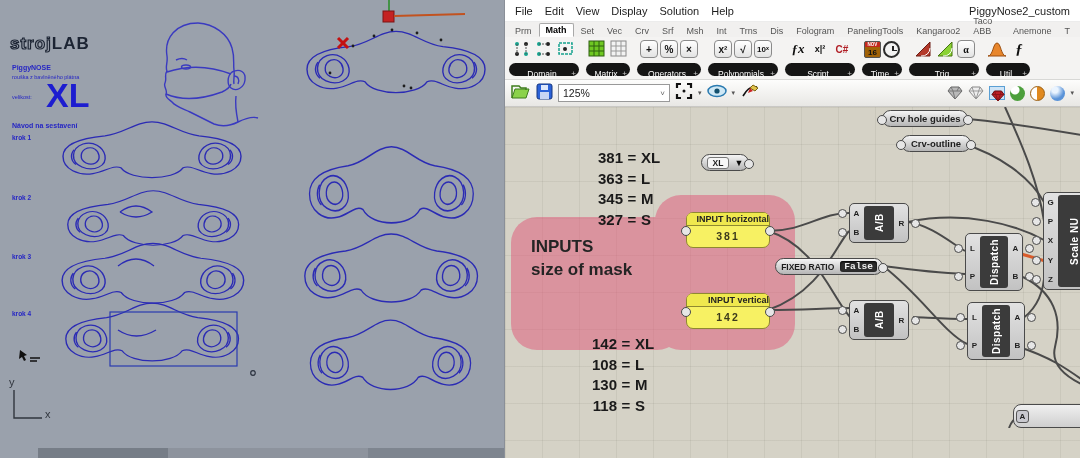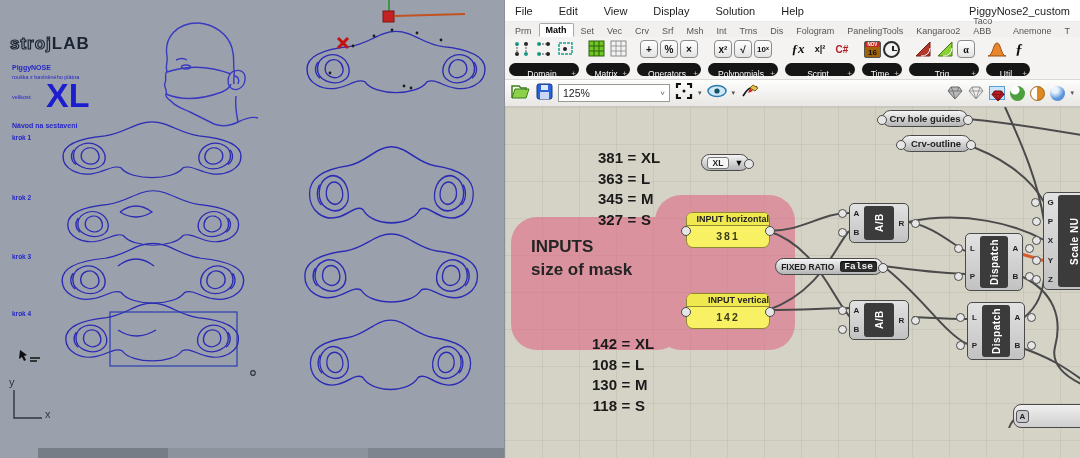--- a/index.html
+++ b/index.html
@@ -19,21 +19,21 @@
   .vp-step { position:absolute; left:12px; font-size:6.5px; font-weight:bold; color:#2626c4; }
   .vp-axis { position:absolute; font-size:11px; color:#31363e; }
   .strip { position:absolute; left:38px; top:448px; width:466px; height:10px; background:#858b95; display:flex; }
   .strip div { height:10px; }
 
   
   .gh { position:absolute; left:504px; top:0; width:576px; height:458px; background:#fff; display:flex; flex-direction:column; border-left:1px solid #8a8f98; }
   .titlebar { height:30px; background:#ffffff; display:flex; align-items:center; padding:0 8px 0 12px; flex:0 0 auto; }
   .titlebar .ttl { font-size:12px; color:#1b1b1b; flex:1; }
   .wbtn { width:34px; text-align:center; font-size:12px; color:#333; cursor:default; }
-  .menubar { height:22px; background:#ffffff; border-bottom:1px solid #ececec; display:flex; align-items:center; padding:0 10px; gap:26px; flex:0 0 auto; }
+  .menubar { height:22px; background:#ffffff; border-bottom:1px solid #ececec; display:flex; align-items:center; padding:0 10px; gap:12px; flex:0 0 auto; }
   .menubar span { font-size:11px; color:#1c1c1c; }
   .menubar .spacer { flex:1; }
   .menubar .rightlbl { font-size:11px; color:#1c1c1c; }
   .tabstrip { height:15px; background:#f1f0ef; display:flex; align-items:flex-end; padding:0 4px; gap:1px; flex:0 0 auto; }
   .tab { font-size:9px; color:#555; padding:1px 6px 1px 6px; }
   .tab.active { background:#fff; border:1px solid #a9a9a9; border-bottom:1px solid #fff; border-radius:2px 2px 0 0; color:#000; font-weight:bold; }
   .toolbar { height:43px; background:#f4f3f2; border-bottom:1px solid #d8d8d6; display:flex; align-items:flex-end; padding:2px 2px 3px 4px; gap:7px; flex:0 0 auto; }
   .tgroup { display:flex; flex-direction:column; align-items:stretch; gap:2px; }
   .ticons { display:flex; justify-content:center; align-items:center; gap:2px; height:24px; }
   .tbar { height:13px; background:#151515; border-radius:7px; color:#fff; font-size:8.5px; display:flex; align-items:center; justify-content:center; position:relative; padding:8px 10px 0 6px; white-space:nowrap; }

